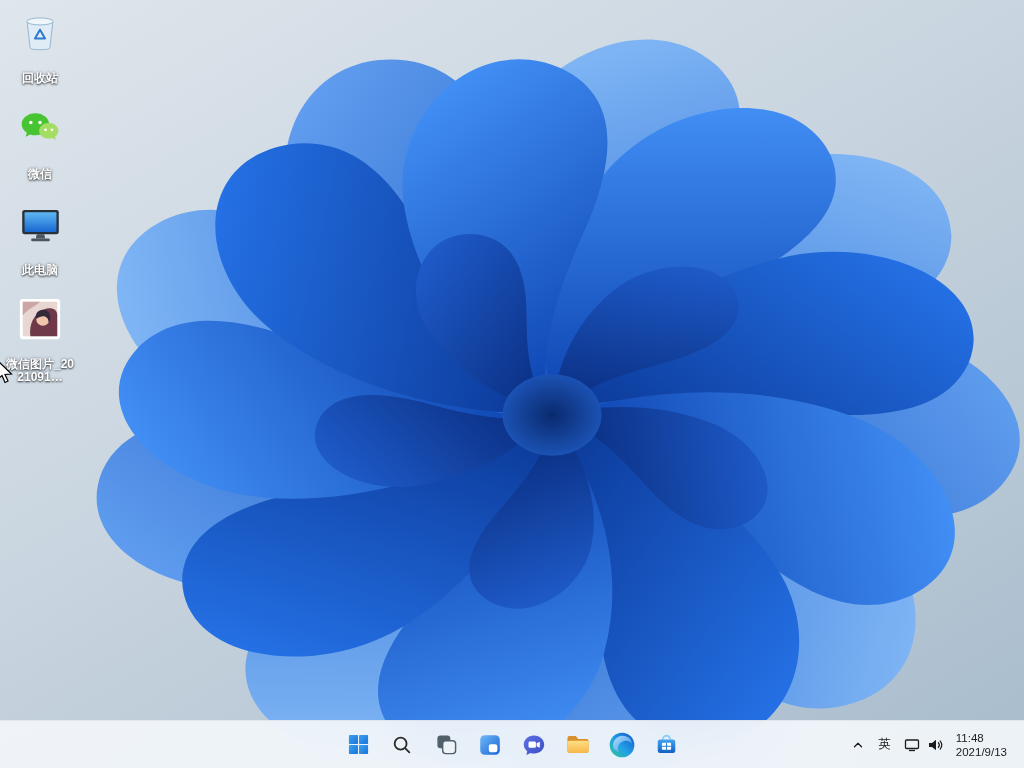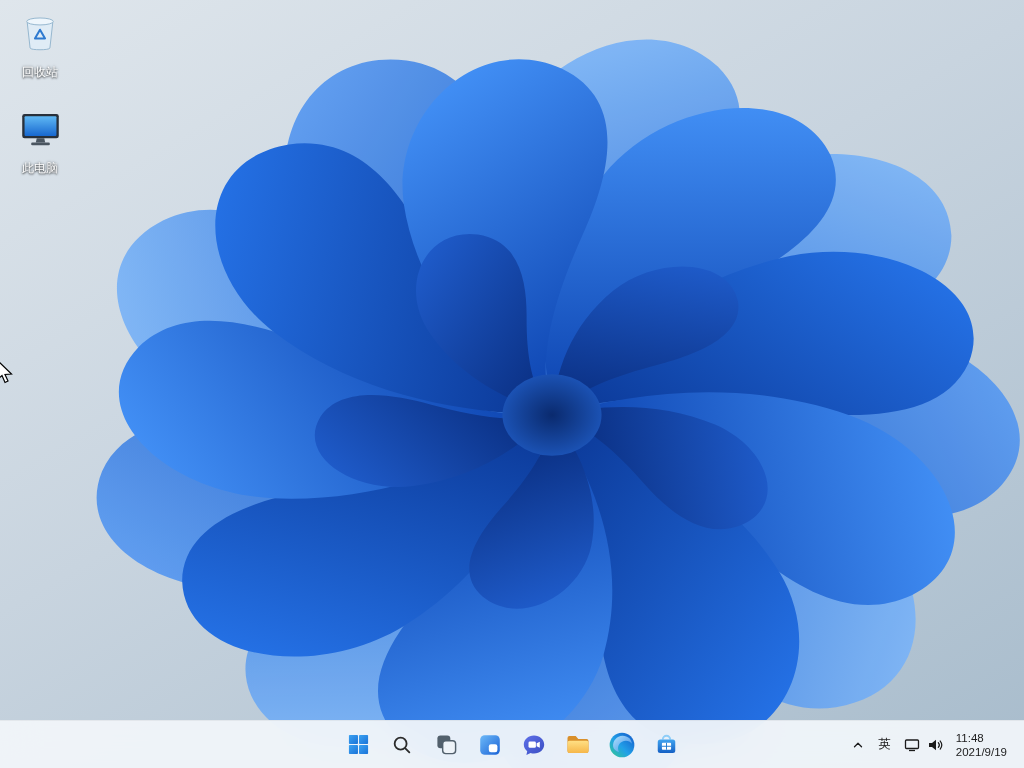--- a/index.html
+++ b/index.html
@@ -8,22 +8,22 @@
     font-family:"Liberation Sans", sans-serif;
     position:relative;
     background:linear-gradient(150deg,#dfe6ec 0%,#c8d4df 45%,#a8bccc 100%);
   }
   .wallpaper { position:absolute; left:0; top:0; width:1024px; height:768px; z-index:0; }
 
   
   .desktop-icons { position:absolute; left:1px; top:6px; width:78px; display:flex; flex-direction:column; gap:9px; z-index:2; }
   .dicon { height:87px; display:flex; flex-direction:column; align-items:center; padding-top:2px; border-radius:4px; cursor:default; }
   .dicon-img { width:48px; height:48px; display:flex; align-items:center; justify-content:center; }
-  .dicon-label { margin-top:10px; font-size:12px; line-height:13px; color:#fff; text-align:center;
-    text-shadow:0 1px 2px rgba(0,0,0,.7), 0 0 3px rgba(0,0,0,.45); max-width:74px; word-break:break-all; }
+  .dicon-label { margin-top:16px; font-size:12px; line-height:13px; color:#fff; text-align:center;
+    text-shadow:0 1px 2px rgba(0,0,0,.7), 0 0 3px rgba(0,0,0,.45); max-width:74px; word-break:break-all;font-weight:bold; }
 
   
   .taskbar { position:absolute; left:0; right:0; bottom:0; height:48px;
     background:rgba(241,245,250,.94); backdrop-filter:blur(18px);
     border-top:1px solid rgba(0,0,0,.05); z-index:5; }
   .tb-center { position:absolute; left:50%; top:0; height:100%; transform:translateX(-50%);
     display:flex; align-items:center; gap:8px; }
   .tb-btn { width:36px; height:36px; border:none; background:transparent; border-radius:6px;
     display:flex; align-items:center; justify-content:center; cursor:pointer; }
   .tb-tray { position:absolute; right:0; top:0; height:100%; display:flex; align-items:center; gap:3px; padding-right:12px; }
@@ -149,34 +149,60 @@
         <path d="M10 13 L13.2 41.5 C13.4 44 34.6 44 34.8 41.5 L38 13 Z" fill="rgba(224,238,249,0.8)" stroke="#8fb2cc" stroke-width="1"></path>
         <ellipse cx="24" cy="12.5" rx="14.5" ry="3.8" fill="#eef6fc" stroke="#8fb2cc" stroke-width="1"></ellipse>
         <path d="M24 21.5 L29.5 31 H18.5 Z" fill="none" stroke="#2e7ad0" stroke-width="2.2" stroke-linejoin="round"></path>
       </svg>
     </div>
     <div class="dicon-label">回收站</div>
   </div>
 
 
 
+  <div class="dicon">
+    <div class="dicon-img">
+      <svg width="44" height="44" viewBox="0 0 48 48">
+        <path d="M19 8 C10.7 8 4 13.4 4 20 C4 23.8 6.2 27.1 9.6 29.3 L8.4 33.6 L13.4 31 C15.1 31.6 17 32 19 32 C27.3 32 34 26.6 34 20 C34 13.4 27.3 8 19 8 Z" fill="#48c332"></path>
+        <circle cx="14" cy="18" r="1.9" fill="#fff"></circle>
+        <circle cx="24" cy="18" r="1.9" fill="#fff"></circle>
+        <path d="M33.5 18.5 C27.7 18.5 23 22.3 23 27 C23 31.7 27.7 35.5 33.5 35.5 C34.9 35.5 36.2 35.3 37.4 34.9 L41.4 37 L40.4 33.5 C42.6 31.9 44 29.6 44 27 C44 22.3 39.3 18.5 33.5 18.5 Z" fill="#a3dd62"></path>
+        <circle cx="30" cy="26" r="1.5" fill="#fff"></circle>
+        <circle cx="37" cy="26" r="1.5" fill="#fff"></circle>
+      </svg>
+    </div>
+    <div class="dicon-label">微信</div>
+  </div>
 
   <div class="dicon">
     <div class="dicon-img">
       <svg width="45" height="45" viewBox="0 0 48 48">
         <rect x="4.5" y="8.5" width="39" height="26" rx="2.5" fill="#28303a"></rect>
         <rect x="7" y="11" width="34" height="21" rx="1" fill="url(#gScreen)"></rect>
         <path d="M20 34.5 h8 l1 4.5 h-10 Z" fill="#4a5560"></path>
         <rect x="14" y="39" width="20" height="2.8" rx="1.4" fill="#4a5560"></rect>
       </svg>
     </div>
     <div class="dicon-label">此电脑</div>
   </div>
 
 
+  <div class="dicon">
+    <div class="dicon-img">
+      <svg width="46" height="46" viewBox="0 0 48 48">
+        <rect x="3" y="3" width="42" height="42" rx="3" fill="#fff"></rect>
+        <rect x="6" y="6" width="36" height="36" rx="1.5" fill="#e7d6d2"></rect>
+        <path d="M6 20 C14 12 20 10 24 6 L6 6 Z" fill="#caa7a5"></path>
+        <path d="M14 42 C12 30 18 18 28 14 C36 11 42 14 42 20 L42 42 Z" fill="#70394a"></path>
+        <circle cx="27" cy="24" r="7" fill="#f2c6ad"></circle>
+        <path d="M20 24 C18 16 26 12 32 16 C36 19 35 26 33 28 C33 21 27 19 20 24 Z" fill="#332b3a"></path>
+      </svg>
+    </div>
+    <div class="dicon-label">微信图片_2021091…</div>
+  </div>
 
 </div>
 
 <svg class="cursor" width="20" height="28" viewBox="0 0 20 28">
   <path d="M4 2 L4 22 L9 17.5 L12 24.5 L15 23 L12 16.5 L18.5 16 Z" fill="#fff" stroke="#000" stroke-width="1.2"></path>
 </svg>
 
 <div class="taskbar">
 
   <div class="tb-center">
@@ -261,17 +287,17 @@
       </svg>
       <svg width="16" height="16" viewBox="0 0 16 16">
         <path d="M2 6 h3 l4 -3.2 v10.4 L5 10 H2 Z" fill="#1b1b1b"></path>
         <path d="M11.3 5.6 a3.6 3.6 0 0 1 0 4.8" fill="none" stroke="#1b1b1b" stroke-width="1.2" stroke-linecap="round"></path>
         <path d="M13.2 4 a6.4 6.4 0 0 1 0 8" fill="none" stroke="#1b1b1b" stroke-width="1.2" stroke-linecap="round"></path>
       </svg>
     </button>
 
     <button class="tray-btn clock">
       <span>11:48</span>
-      <span>2021/9/19</span>
+      <span>2021/9/13</span>
     </button>
 
   </div>
 </div>
 
 </body></html>

